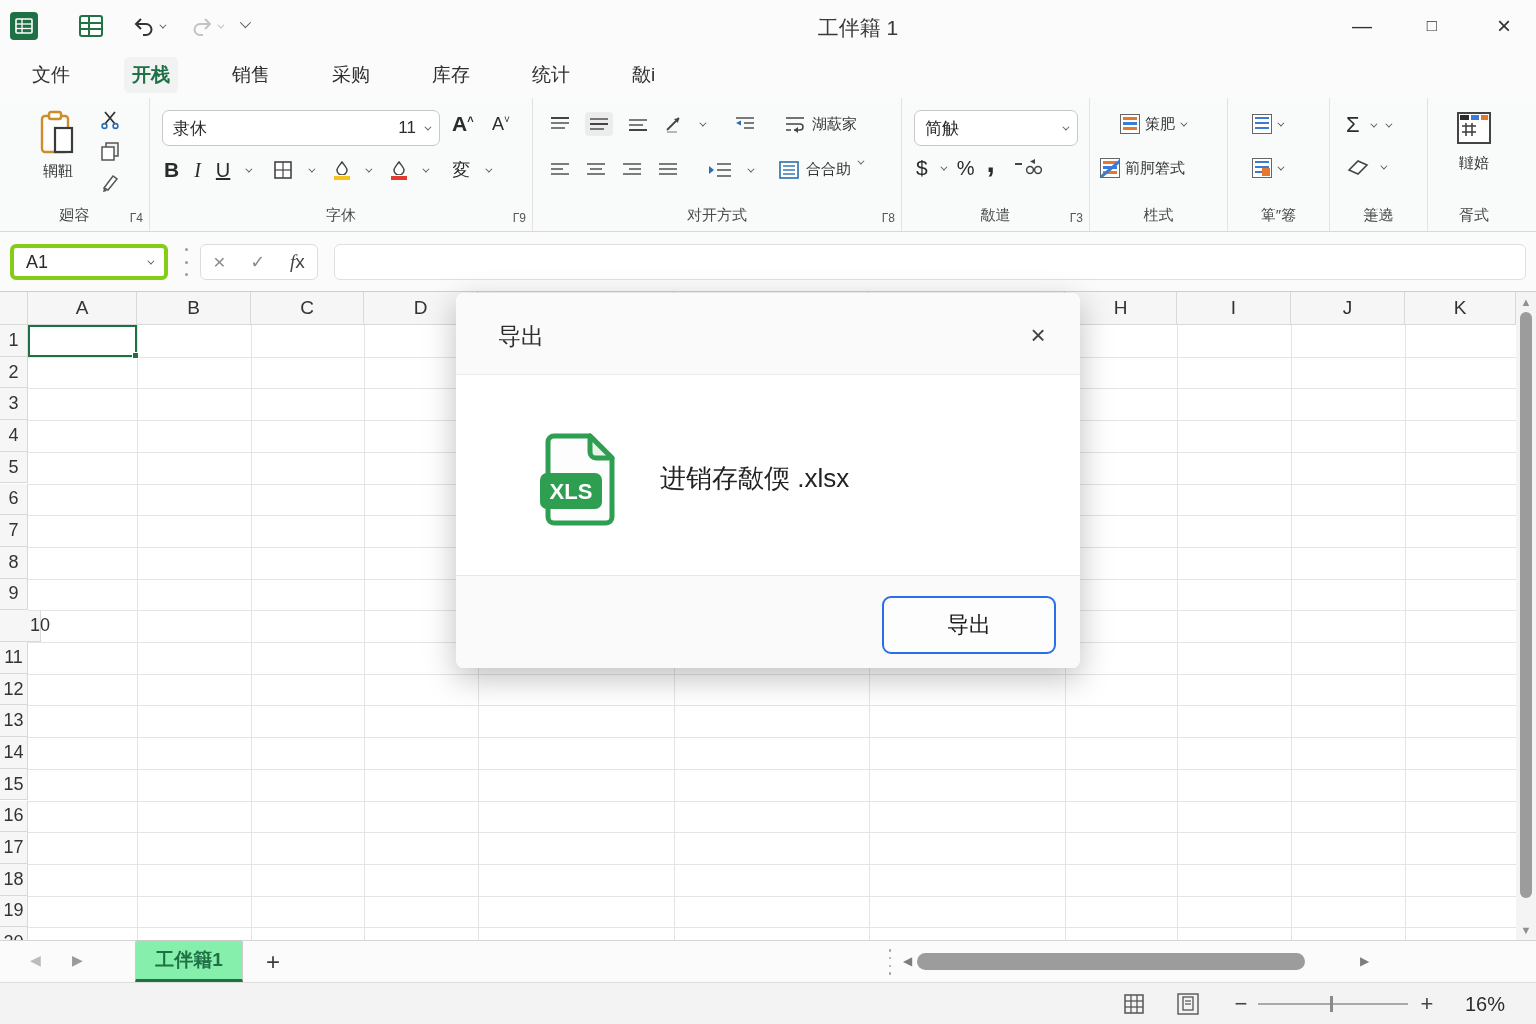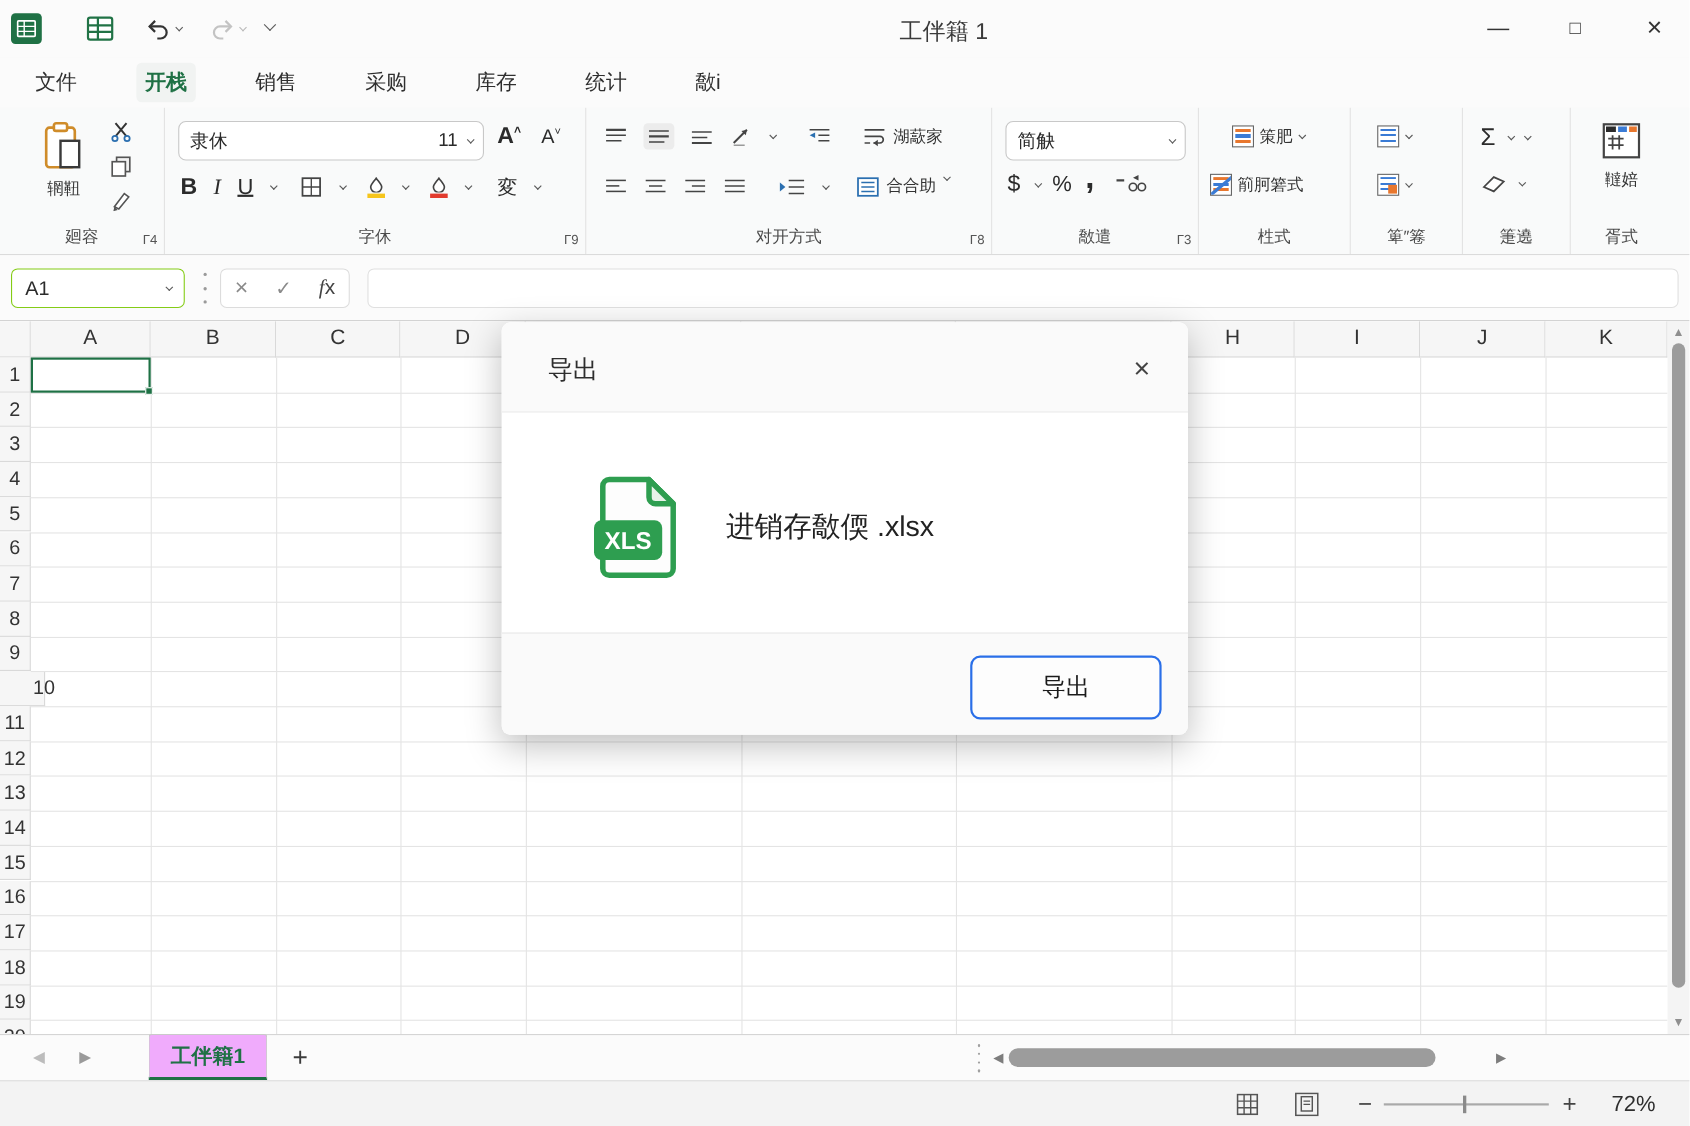--- a/index.html
+++ b/index.html
@@ -33,21 +33,21 @@
   .rbtn { display:flex; align-items:center; gap:5px; color:#2b2b2b; }
   .ticon { width:20px; height:20px; border:1.4px solid #666; background:#fff; position:relative; overflow:hidden; flex:0 0 auto; }
   .stripes { position:absolute; inset:2px; background:repeating-linear-gradient(180deg,#e8772e 0 3px,#fff 3px 5px,#3a7bd5 5px 8px,#fff 8px 10px); }
   .bluelines { position:absolute; inset:2px; background:repeating-linear-gradient(180deg,#3a7bd5 0 2px,#fff 2px 5px); }
   .slash { position:absolute; left:-3px; top:8px; width:26px; height:3px; background:#3a7bd5; transform:rotate(-40deg); }
   .orangesq { position:absolute; right:1px; bottom:1px; width:8px; height:8px; background:#e8772e; }
   .colorbar { display:block; width:16px; height:4px; margin-top:1px; }
 
   
   #formulabar { position:absolute; left:0; top:232px; width:1536px; height:60px; background:#fbfbfb; border-bottom:1px solid #cfcfcf; }
-  #namebox { position:absolute; left:10px; top:12px; width:158px; height:36px; background:#fff; border:1px solid #84cc16; border-radius:6px; display:flex; align-items:center; padding:0 12px; font-size:18px; justify-content:space-between; }
+  #namebox { position:absolute; left:10px; top:12px; width:158px; height:36px; background:#fff; border:4px solid #84cc16; border-radius:6px; display:flex; align-items:center; padding:0 12px; font-size:18px; justify-content:space-between; }
   #fnbox { position:absolute; left:200px; top:12px; width:118px; height:36px; background:#fff; border:1px solid #dcdcdc; border-radius:6px; display:flex; align-items:center; justify-content:space-around; font-size:19px; color:#8a8a8a; }
   #fxinput { position:absolute; left:334px; top:12px; width:1192px; height:36px; background:#fff; border:1px solid #e0e0e0; border-radius:6px; }
   .vdots { position:absolute; left:184px; top:16px; width:4px; height:28px; display:flex; flex-direction:column; justify-content:space-between; align-items:center; }
   .vdots i { width:3px; height:3px; border-radius:50%; background:#9a9a9a; }
   .fx { display:inline-block; font-size:19px; color:#444; }
   .fx::first-letter { font-style:italic; font-family:"Liberation Serif",serif; }
 
   
   #grid { position:absolute; left:0; top:292px; width:1516px; height:648px; background:#fff; overflow:hidden; z-index:1; }
   .colhead,.rowhead { position:absolute; background:#f6f6f6; display:flex; align-items:center; justify-content:center; font-size:19px; color:#333; border-right:1px solid #d9d9d9; border-bottom:1px solid #d9d9d9; }
@@ -68,21 +68,21 @@
   #dlg-title { position:absolute; left:42px; top:28px; font-size:23px; color:#2e2e2e; }
   #dlg-close { position:absolute; right:24px; top:24px; width:36px; height:36px; display:flex; align-items:center; justify-content:center; font-size:26px; color:#444; }
   #xls-icon { position:absolute; left:84px; top:138px; width:78px; height:96px; }
   #dlg-filename { position:absolute; left:204px; top:168px; font-size:26px; color:#222; }
   #dlg-foot { position:absolute; left:0; bottom:0; right:0; height:93px; background:#fafafa; border-top:1px solid #e8e8e8; }
   #export-btn { position:absolute; right:24px; top:20px; width:174px; height:58px; background:#fdfdfd; border:2.5px solid #2a6fe8; border-radius:9px; display:flex; align-items:center; justify-content:center; font-size:22px; color:#1b1b1b; }
 
   
   #tabstrip { position:absolute; left:0; top:940px; width:1536px; height:42px; background:#fbfbfb; border-top:1px solid #d5d5d5; z-index:3; }
   .nav-arrow { position:absolute; top:11px; font-size:14px; }
-  #sheet-tab { position:absolute; left:135px; top:-1px; height:42px; min-width:108px; background:#f0abfc; border:1px solid #cacaca; border-bottom:3px solid #1e7145; border-radius:3px 3px 0 0; display:flex; align-items:center; justify-content:center; padding:0 18px; color:#1f7145; font-weight:bold; font-size:19px; }
+  #sheet-tab { position:absolute; left:135px; top:-1px; height:42px; min-width:108px; background:#86efac; border:1px solid #cacaca; border-bottom:3px solid #1e7145; border-radius:3px 3px 0 0; display:flex; align-items:center; justify-content:center; padding:0 18px; color:#1f7145; font-weight:bold; font-size:19px; }
   #add-sheet { position:absolute; left:258px; top:6px; width:30px; height:30px; display:flex; align-items:center; justify-content:center; font-size:24px; color:#3c3c3c; }
   #hs-dots { position:absolute; left:888px; top:8px; width:4px; height:26px; display:flex; flex-direction:column; justify-content:space-between; align-items:center; }
   #hs-dots i { width:2.5px; height:2.5px; border-radius:50%; background:#a0a0a0; }
   #hthumb { position:absolute; left:917px; top:12px; width:388px; height:17px; background:#9c9c9c; border-radius:9px; }
 
   
   #statusbar { position:absolute; left:0; top:982px; width:1536px; height:42px; background:#f3f3f3; border-top:1px solid #dedede; z-index:3; }
   .sb { position:absolute; top:0; height:42px; display:flex; align-items:center; justify-content:center; }
   #zoom-track { position:absolute; left:1258px; top:20px; width:150px; height:2px; background:#a9a9a9; }
   #zoom-thumb { position:absolute; left:1330px; top:13px; width:3px; height:16px; background:#8a8a8a; }
@@ -563,16 +563,16 @@
           <rect x="1" y="1" width="20" height="20" fill="none" stroke="#555" stroke-width="1.4"></rect>
           <rect x="6" y="4" width="10" height="13" fill="none" stroke="#555" stroke-width="1.3"></rect>
           <line x1="8" y1="8" x2="14" y2="8" stroke="#555" stroke-width="1.2"></line>
           <line x1="8" y1="11" x2="14" y2="11" stroke="#555" stroke-width="1.2"></line>
         </svg>
     </div>
     <div class="sb" style="left:1228px; width:26px; font-size:22px; color:#444;">−</div>
     <div id="zoom-track"></div>
     <div id="zoom-thumb"></div>
     <div class="sb" style="left:1414px; width:26px; font-size:22px; color:#444;">+</div>
-    <div class="sb" style="left:1450px; width:70px; font-size:20px; color:#2e2e2e;">72%</div>
+    <div class="sb" style="left:1450px; width:70px; font-size:20px; color:#2e2e2e;">16%</div>
   </div>
 
 </div>
 
 </body></html>

